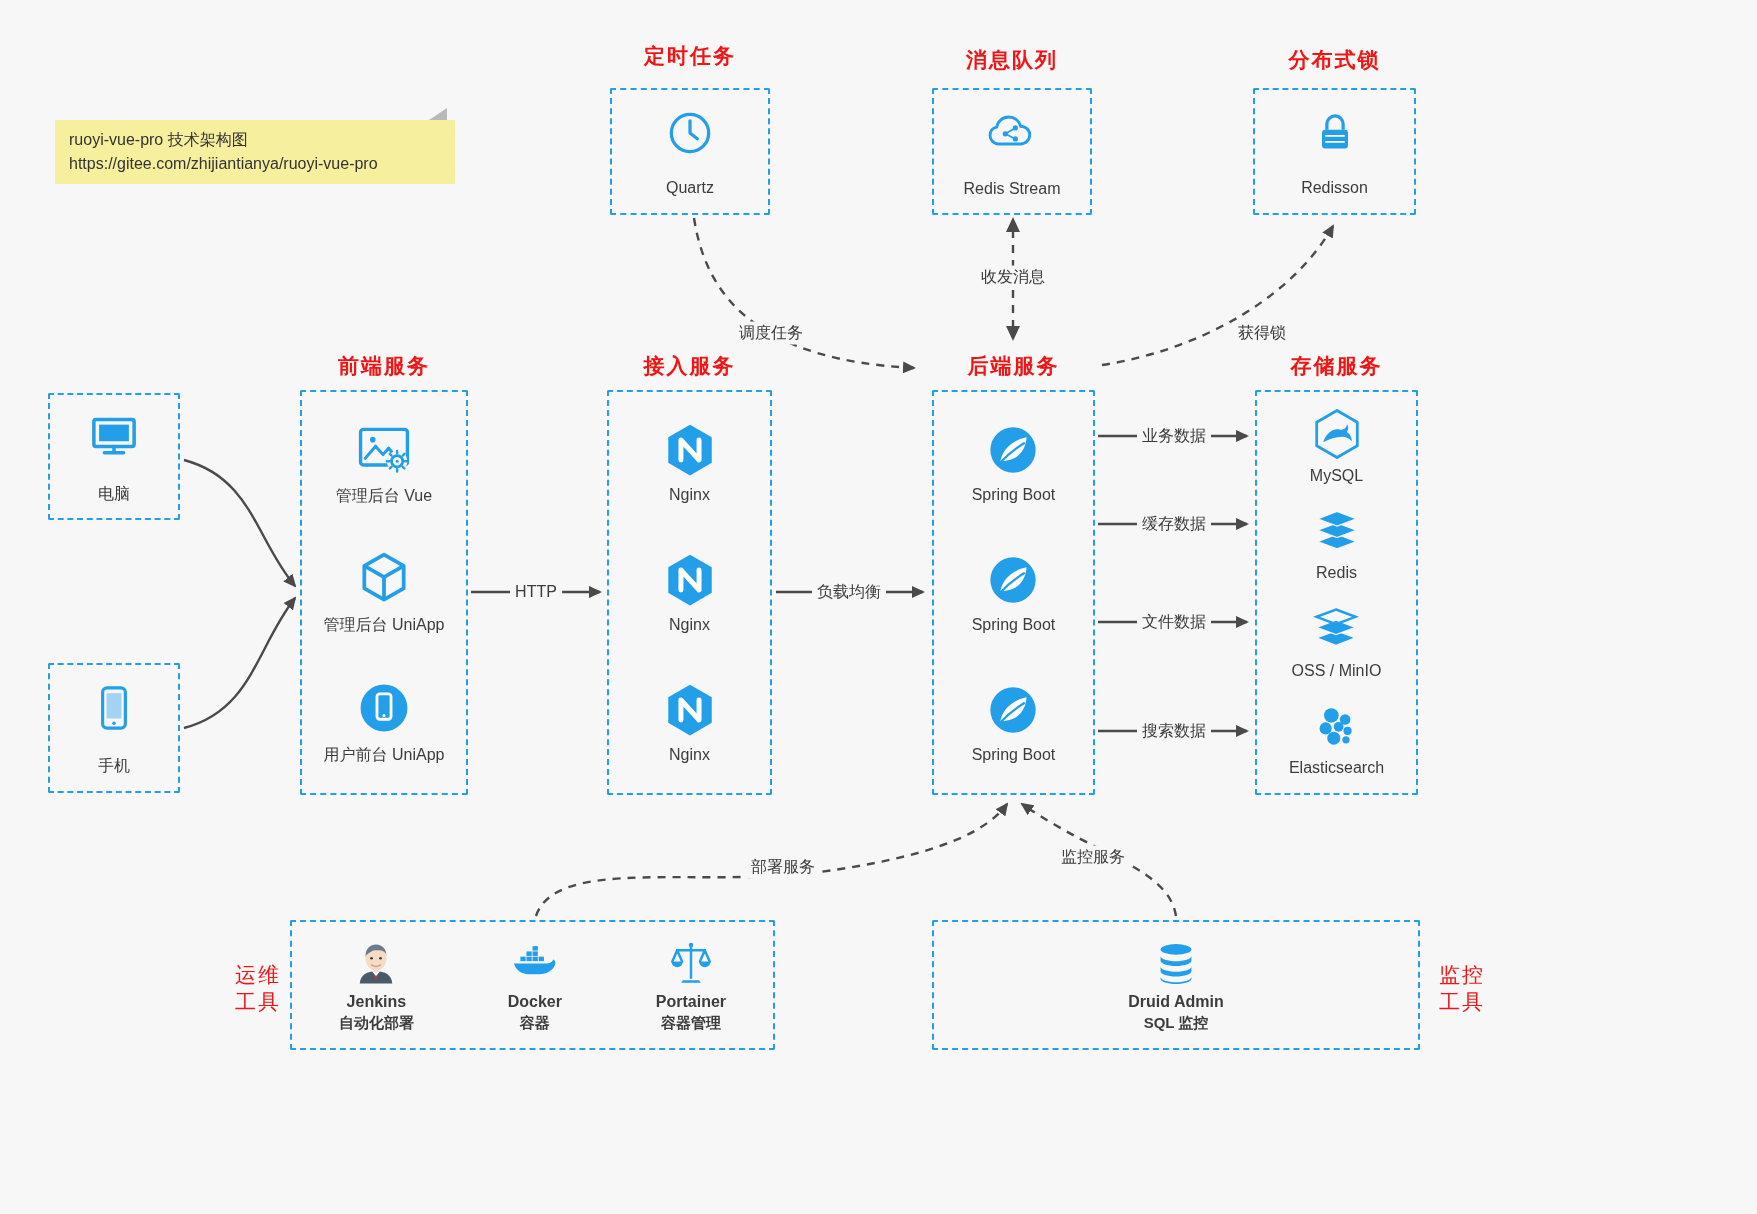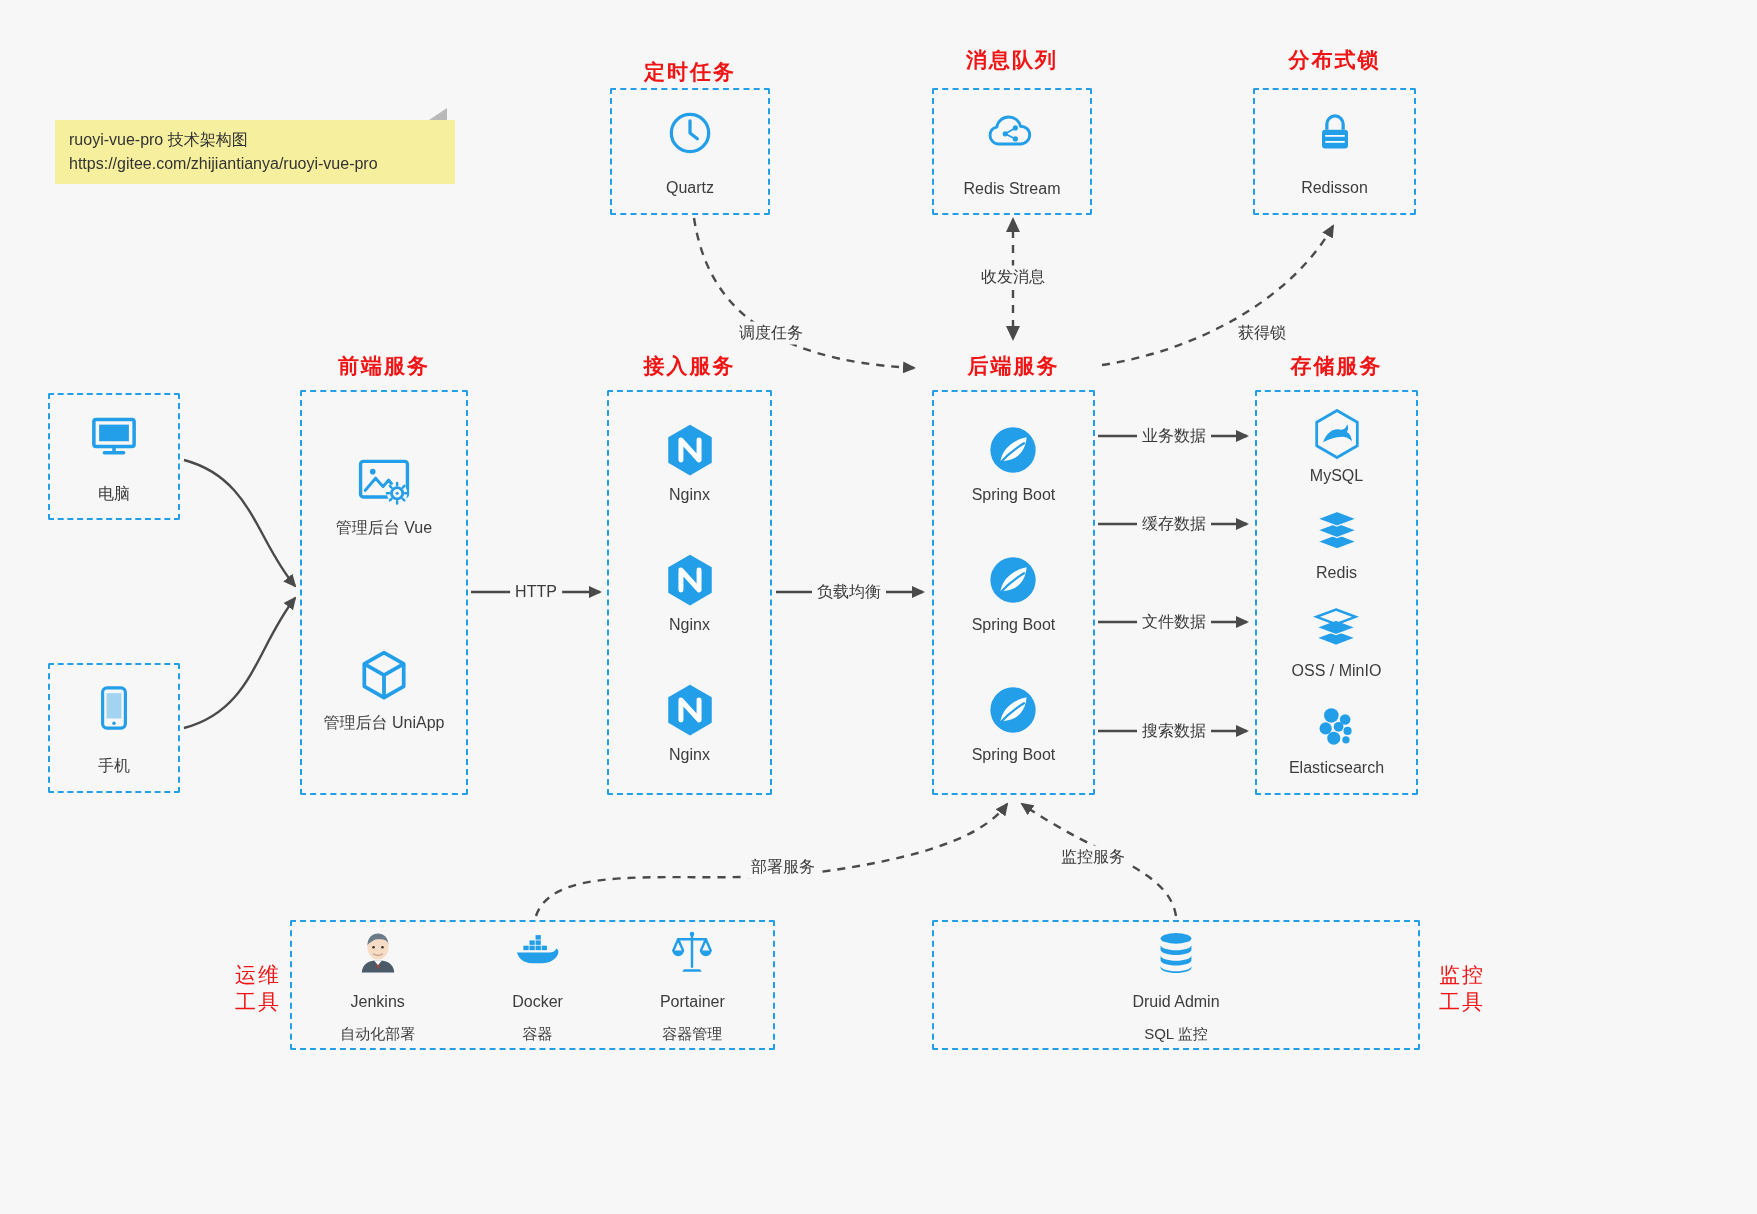--- a/index.html
+++ b/index.html
@@ -9,21 +9,21 @@
   body{font-family:"Liberation Sans","DejaVu Sans",sans-serif;color:#3c3c3c;}
   .canvas{position:relative;width:1757px;height:1214px;background:var(--bg);overflow:hidden;}
   .overlay{position:absolute;left:0;top:0;pointer-events:none;}
   .ln{stroke:var(--arrow);stroke-width:2.4;fill:none;}
   .dsh{stroke-dasharray:8 7;}
   .dashed-box{position:absolute;border:2px dashed var(--blue);border-radius:2px;box-sizing:border-box;}
   .top-box{display:flex;flex-direction:column;justify-content:center;align-items:center;gap:20px;}
   .col-box{display:flex;flex-direction:column;justify-content:space-around;align-items:center;padding:6px 0;}
   .row-box{display:flex;flex-direction:row;justify-content:space-around;align-items:center;}
   .col-item,.row-item{display:flex;flex-direction:column;align-items:center;gap:7px;}
-  .row-item{gap:14px;}
+  .row-item{gap:3px;font-weight:bold;}
   .group-title{position:absolute;color:var(--red);font-weight:bold;font-size:21px;text-align:center;letter-spacing:2px;white-space:nowrap;}
   .side-label{position:absolute;color:var(--red);font-weight:normal;font-size:21px;text-align:center;line-height:27px;letter-spacing:2px;}
   .item-label{font-size:16px;color:#3c3c3c;text-align:center;white-space:nowrap;}
   .sub-label{font-size:15px;color:#3c3c3c;text-align:center;white-space:nowrap;}
   .edge-label{position:absolute;transform:translate(-50%,-50%);background:var(--bg);padding:1px 5px;font-size:16px;color:#3a3a3a;white-space:nowrap;}
   .icon{display:block;color:var(--blue);line-height:0;}
   .note{position:absolute;left:55px;top:88px;width:400px;height:64px;background:var(--note_bg);
         padding:8px 14px;box-sizing:border-box;font-size:16px;line-height:24px;color:#333;margin-top:32px;}
   .note::after{content:"";position:absolute;right:8px;top:-12px;width:0;height:0;
         border-left:18px solid transparent;border-bottom:12px solid #b9b9b9;}
@@ -205,21 +205,21 @@
     <path class="ln dsh" d="M536 916 C556 856 700 888 820 872 C920 858 982 838 1007 804" marker-end="url(#arw)"></path>
 
     <path class="ln dsh" d="M1176 916 C1168 868 1100 858 1022 804" marker-end="url(#arw)"></path>
   </svg>
 
   <div class="note">
     <div>ruoyi-vue-pro 技术架构图</div>
     <div>https://gitee.com/zhijiantianya/ruoyi-vue-pro</div>
   </div>
 
-  <div class="group-title" style="left:610px;top:58px;width:160px">定时任务</div>
+  <div class="group-title" style="left:610px;top:42px;width:160px">定时任务</div>
   <div class="group-title" style="left:932px;top:46px;width:160px">消息队列</div>
   <div class="group-title" style="left:1253px;top:46px;width:163px">分布式锁</div>
 
   <div class="dashed-box top-box" style="left:610px;top:88px;width:160px;height:127px">
     <span class="icon"><svg width="52" height="52">
           <use href="#i-clock"></use>
         </svg></span>
     <div class="item-label">Quartz</div>
   </div>
   <div class="dashed-box top-box" style="left:932px;top:88px;width:160px;height:127px">
@@ -258,20 +258,26 @@
       <span class="icon"><svg width="60" height="60">
             <use href="#i-adminvue"></use>
           </svg></span>
       <div class="item-label">管理后台 Vue</div>
     </div>
     <div class="col-item">
       <span class="icon"><svg width="60" height="60">
             <use href="#i-cube"></use>
           </svg></span>
       <div class="item-label">管理后台 UniApp</div>
+    </div>
+    <div class="col-item">
+      <span class="icon"><svg width="60" height="60">
+            <use href="#i-userapp"></use>
+          </svg></span>
+      <div class="item-label">用户前台 UniApp</div>
     </div>
   </div>
 
   <div class="dashed-box col-box" style="left:607px;top:390px;width:165px;height:405px">
     <div class="col-item">
       <span class="icon"><svg width="58" height="58">
             <use href="#i-nginx"></use>
           </svg></span>
       <div class="item-label">Nginx</div>
     </div>

